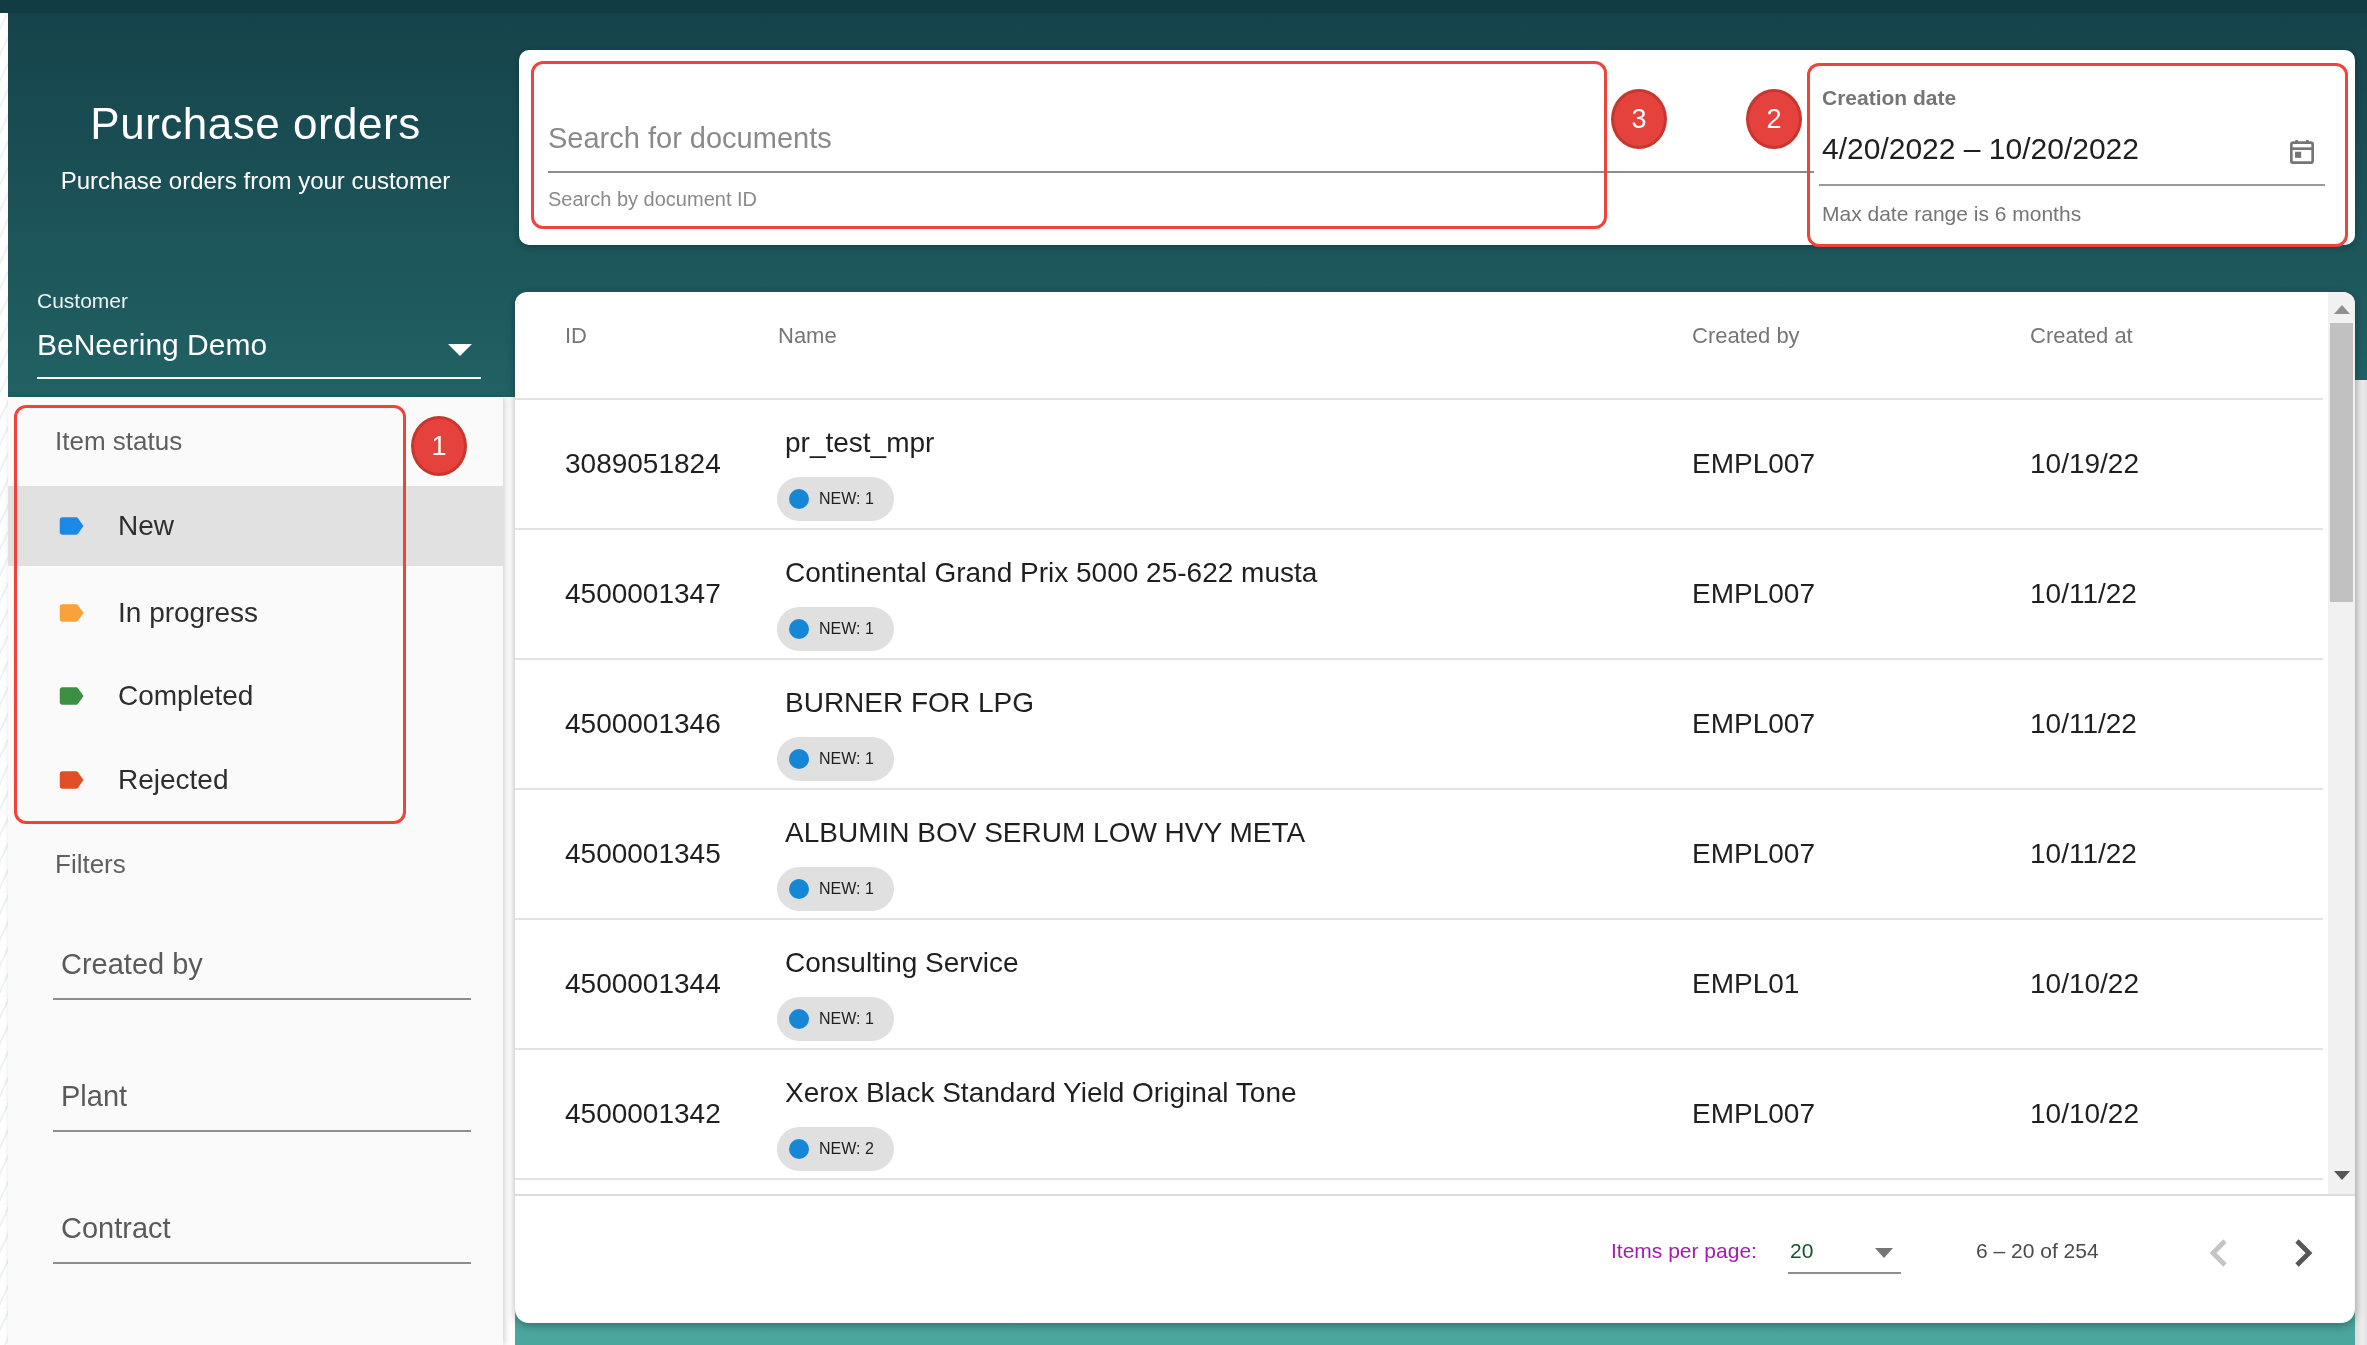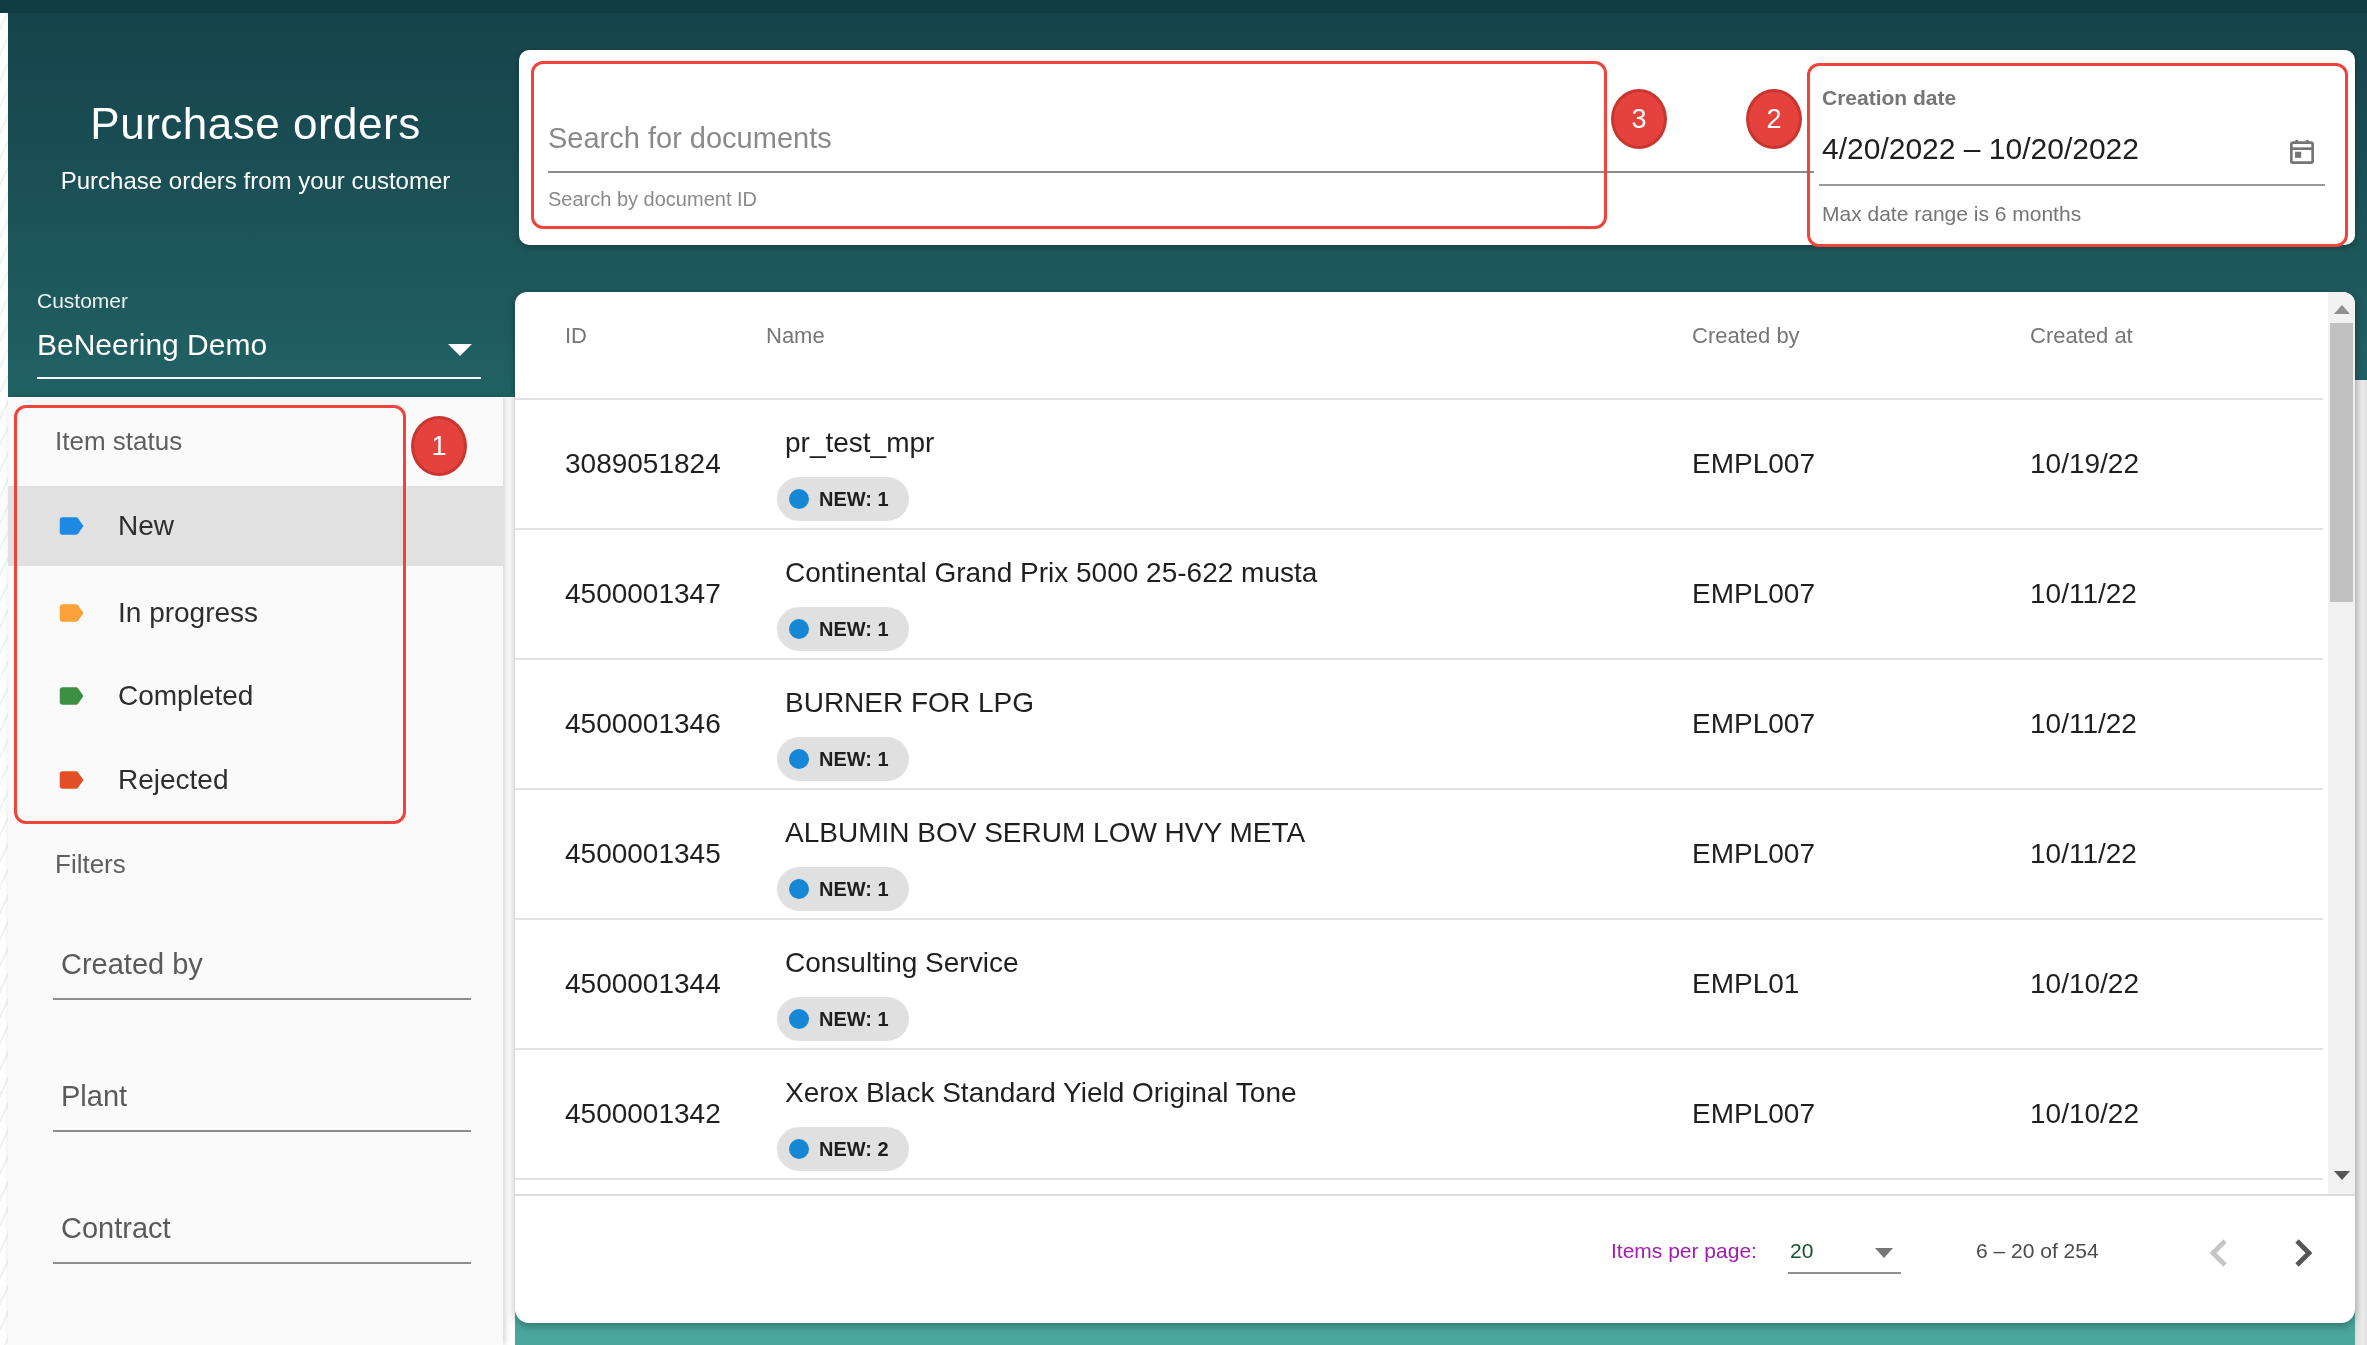--- a/index.html
+++ b/index.html
@@ -48,31 +48,31 @@
   .date-underline{position:absolute;left:1819px;top:184px;width:506px;height:2px;background:#9a9a9a;}
   .date-hint{position:absolute;left:1822px;top:202px;font-size:21px;color:#757575;}
   
   .ann-box{position:absolute;border:3px solid #ef443c;border-radius:12px;background:transparent;}
   .ann-circle{position:absolute;width:50px;height:54px;border-radius:50%;background:#e5423d;border:3px solid #c9362f;
     display:flex;align-items:center;justify-content:center;color:#fff;font-size:27px;}
   
   .table-card{position:absolute;left:515px;top:292px;width:1840px;height:1031px;background:#fff;
     border-radius:12px 12px 14px 14px;box-shadow:0 3px 8px rgba(0,0,0,0.3);overflow:hidden;}
   .th{position:absolute;top:31px;font-size:22px;color:#767676;}
-  .th.c-id{left:50px;}.th.c-name{left:251px;text-align:right;}.th.c-by{left:1177px;}.th.c-at{left:1515px;}
+  .th.c-id{left:50px;}.th.c-name{left:263px;text-align:right;}.th.c-by{left:1177px;}.th.c-at{left:1515px;}
   .header-divider{position:absolute;left:0;top:106px;width:1808px;height:2px;background:#e3e3e3;}
   .rows{position:absolute;left:0;top:108px;width:1808px;}
   .trow{position:relative;width:1808px;height:128px;border-bottom:2px solid #e3e3e3;cursor:pointer;}
   .cell{position:absolute;top:48px;font-size:28px;color:#1f1f1f;}
   .cell.c-id{left:50px;}.cell.c-by{left:1177px;}.cell.c-at{left:1515px;}
   .cell.c-name{left:270px;top:27px;}
   .pill{position:absolute;left:262px;top:77px;height:44px;border-radius:22px;background:#e0e0e0;
     display:inline-flex;align-items:center;padding:0 20px 0 12px;}
   .pill-dot{width:20px;height:20px;border-radius:50%;background:#1587d5;margin-right:10px;}
-  .pill-text{font-size:20px;font-weight:bold;color:#1e1e1e;white-space:nowrap;}
+  .pill-text{font-size:16px;font-weight:normal;color:#1e1e1e;white-space:nowrap;}
   .body-bottom-divider{position:absolute;left:0;top:902px;width:1840px;height:2px;background:#dcdcdc;}
   
   .pg-label{position:absolute;left:1096px;top:947px;font-size:21px;color:#a21caf;}
   .pg-size{position:absolute;left:1275px;top:947px;font-size:21px;color:#14532d;cursor:pointer;}
   .pg-size-underline{position:absolute;left:1273px;top:980px;width:113px;height:2px;background:#8f8f8f;}
   .pg-caret{position:absolute;left:1360px;top:956px;width:0;height:0;cursor:pointer;
     border-left:9px solid transparent;border-right:9px solid transparent;border-top:10px solid #757575;}
   .pg-range{position:absolute;left:1461px;top:947px;font-size:21px;color:#4a4a4a;}
   .pg-prev{position:absolute;left:1681px;top:937px;width:48px;height:48px;cursor:default;}
   .pg-next{position:absolute;left:1763px;top:937px;width:48px;height:48px;cursor:pointer;}

